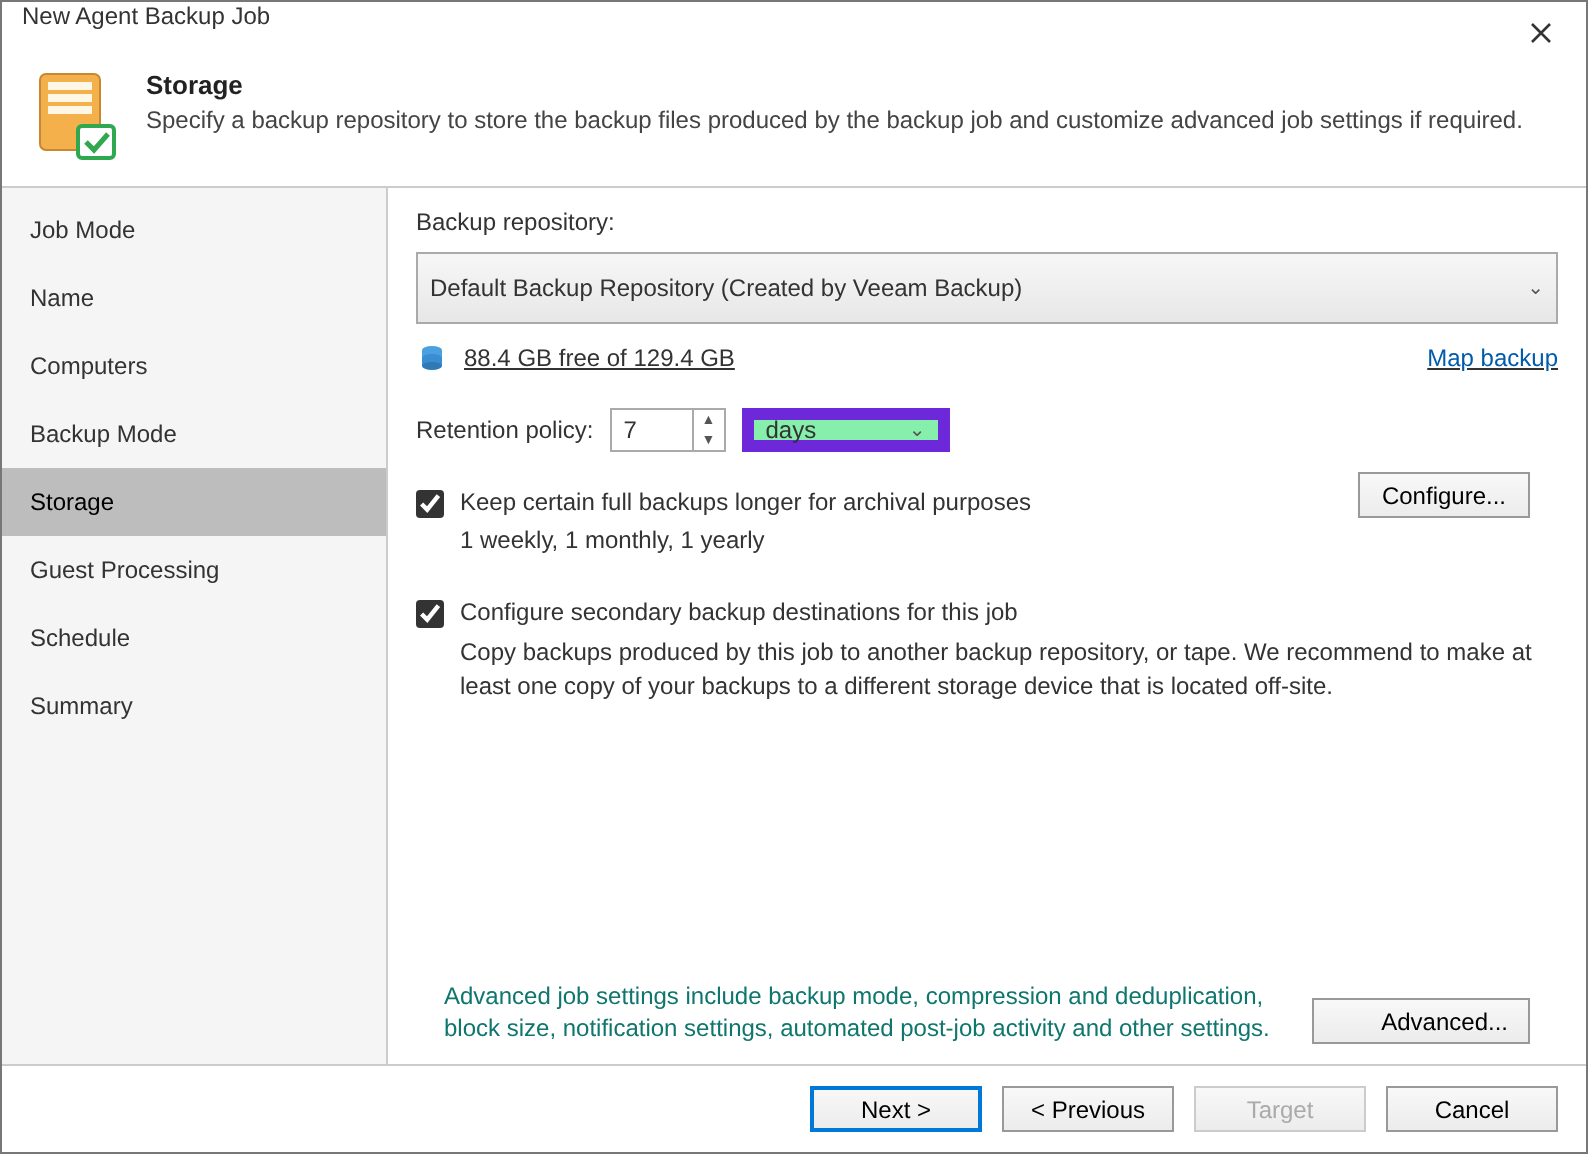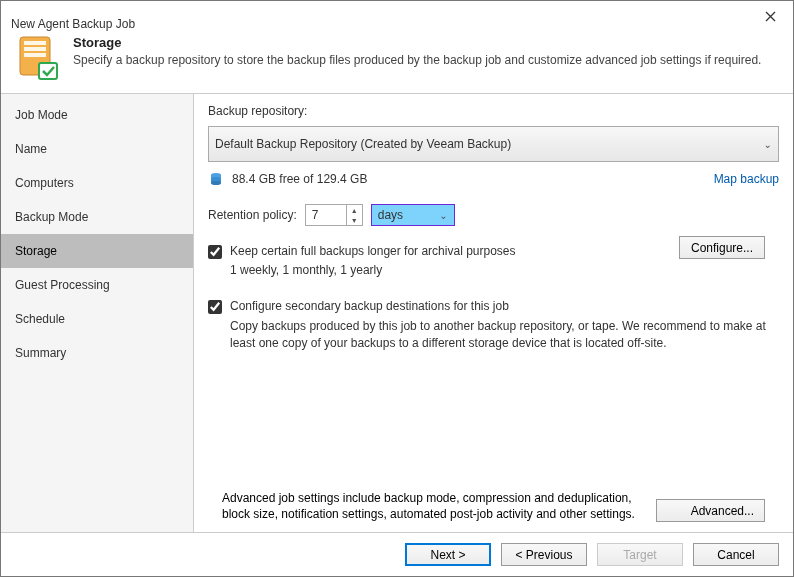--- a/index.html
+++ b/index.html
@@ -12,21 +12,21 @@
     width: 794px;
     height: 577px;
     border: 1px solid #777;
     display: flex;
     flex-direction: column;
     overflow: hidden;
   }
   .titlebar {
     height: 30px;
     display: flex;
-    align-items: flex-end;
+    align-items: flex-start;
     padding: 0 8px 0 10px;
     font-size: 12px;
     color: #333;
   }
   .title-text { flex: 1; }
   .close-btn {
     width: 30px;
     height: 30px;
     display: flex;
     align-items: center;
@@ -113,20 +113,21 @@
     transform: translateY(-50%);
     font-size: 10px;
     color: #555;
   }
   .row { display:flex; align-items:center; gap:8px; }
   .row-space {
     display:flex;
     align-items:center;
     justify-content: space-between;
     margin-top: 4px;
+    text-decoration: underline;
   }
   .disk-icon { width:16px; display:flex; justify-content:center; }
   .link { color:#005bac; cursor:pointer; }
 
   .spin {
     width: 58px;
     height: 22px;
     border: 1px solid #aaa;
     background:#fff;
     display:flex;
@@ -146,24 +147,24 @@
   .spin .arrows div {
     flex:1;
     display:flex;
     align-items:center;
     justify-content:center;
     font-size:7px;
     color:#555;
     cursor:pointer;
   }
   .units {
-    width: 84px;
+    width: 104px;
     height: 22px;
-    border: 1px solid #6d28d9;
-    background: #7dd3fc;
+    border: 6px solid #6d28d9;
+    background: #86efac;
     display:flex;
     align-items:center;
     padding:0 6px;
     position:relative;
     font-size:12px;
   }
   .check-row {
     display:flex;
     align-items:flex-start;
     gap:8px;
@@ -207,21 +208,21 @@
     outline: 1px solid #0078d7;
     outline-offset: -2px;
   }
 
   .bottom-text {
     position: absolute;
     left: 14px;
     bottom: 10px;
     right: 130px;
     font-size: 12px;
-    color:#000000;
+    color:#0f766e;
     line-height:1.35;
   }
 
   .footer {
     height: 44px;
     border-top: 1px solid #ccc;
     display:flex;
     align-items:center;
     justify-content:flex-end;
     gap:10px;

